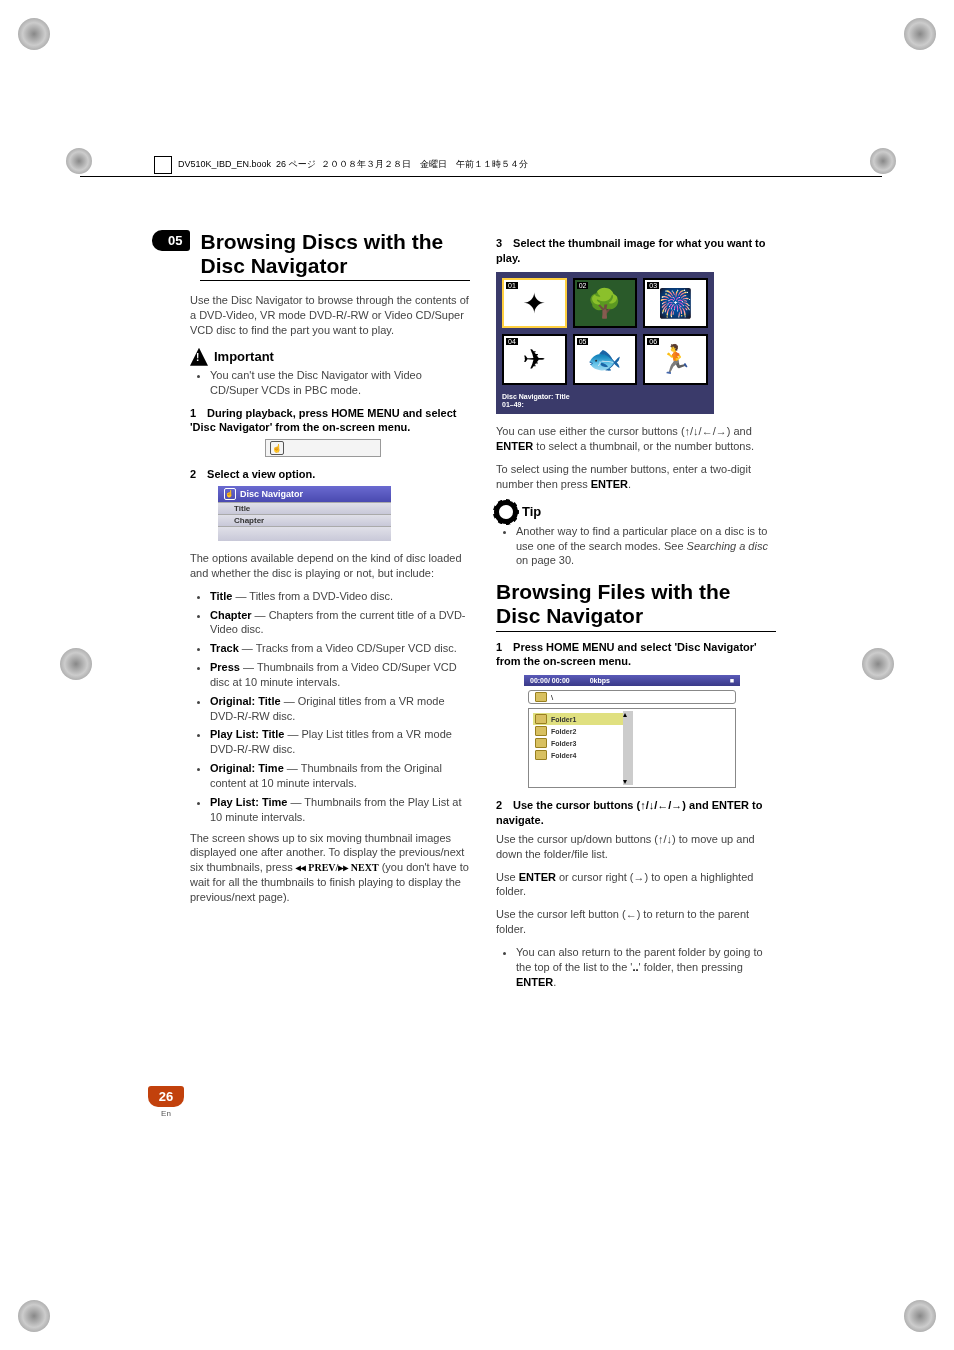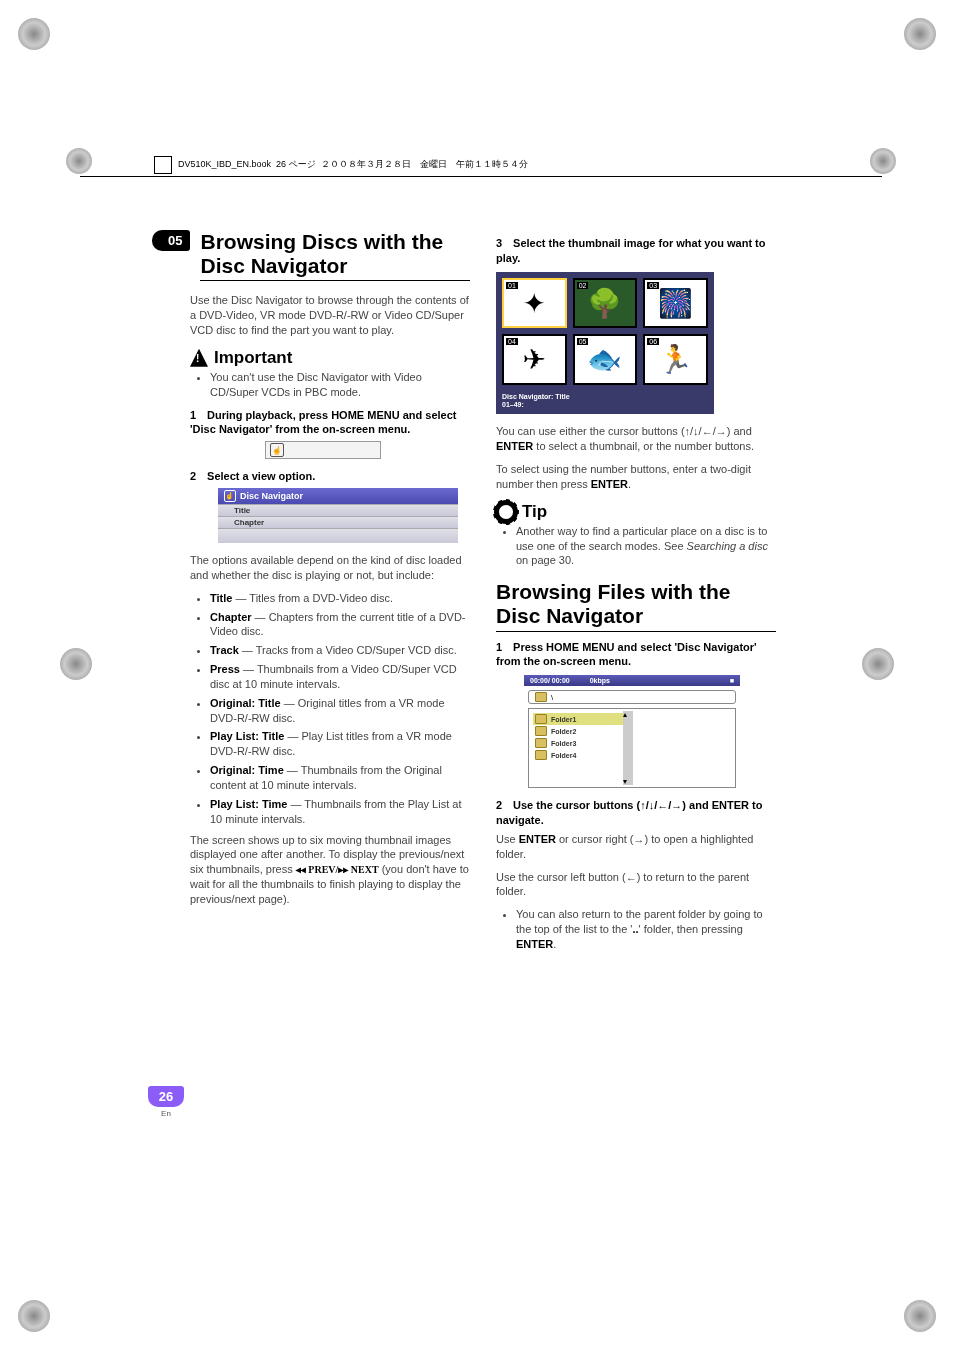--- a/index.html
+++ b/index.html
@@ -105,41 +105,41 @@
   }
   .callout-head .icon.tip::before {
     content:""; position:absolute; inset:0;
     background: repeating-conic-gradient(#000 0 20deg, transparent 20deg 40deg);
     border-radius:50%;
     transform: scale(1.3);
   }
   .callout-head .icon.tip::after {
     content:""; position:absolute; inset:3px; background:#fff; border-radius:50%;
   }
-  .callout-head .label { font-weight: bold; font-size: 17px; }
+  .callout-head .label { font-weight: bold; font-size: 13px; }
   ul.bullets { margin: 2px 0 6px 0; padding-left: 20px; color: #444; }
   ul.bullets li { margin-bottom: 4px; line-height: 1.35; }
   ul.bullets li b { color: #000; }
   .screen-box {
     border: 1px solid #999;
     background: #f4f4f4;
     width: 110px;
     height: 16px;
     margin: 4px 0 10px 75px;
     display: flex;
     align-items: center;
     padding-left: 4px;
   }
   .screen-box .point {
     width: 12px; height: 12px; border:1px solid #555; border-radius:2px;
     display:flex; align-items:center; justify-content:center;
     font-size:8px;
   }
   .nav-menu-box {
-    width: 240px;
+    width: 173px;
     margin: 4px 15px 10px 28px;
   }
   .nav-menu-header {
     background: linear-gradient(#6a6ad0, #4a4ab0);
     color: #fff;
     font-size: 9px;
     font-weight: bold;
     padding: 2px 6px;
     display:flex; align-items:center; gap:4px;
   }
@@ -237,21 +237,21 @@
   .file-nav .scroll::after { content:"▾"; position:absolute;bottom:-1px;left:0;font-size:8px; }
   .file-nav .preview { flex:1; }
   .page-num-box {
     position: absolute;
     left: 148px;
     bottom: 232px;
     width: 36px;
     text-align: center;
   }
   .page-num-box .badge {
-    background: #8b5cf6;
+    background: #c2410c;
     color: #fff;
     font-weight: bold;
     font-size: 13px;
     padding: 3px 0;
     border-radius: 3px 3px 10px 10px;
   }
   .page-num-box .lang {
     font-size: 8px;
     color: #555;
     margin-top: 2px;
@@ -430,20 +430,23 @@
         </div>
 
         <div class="step">
           <span class="num">2</span>
           <span>
             <span>Use the cursor buttons (</span><span class="arrow">↑/↓/←/→</span><span>) and ENTER to navigate.</span>
           </span>
         </div>
 
         <p>
+          <span>Use the cursor up/down buttons (</span><span class="arrow">↑/↓</span><span>) to move up and down the folder/file list.</span>
+        </p>
+        <p>
           <span>Use </span><span class="kbd">ENTER</span><span> or cursor right (</span><span class="arrow">→</span><span>) to open a highlighted folder.</span>
         </p>
         <p>
           <span>Use the cursor left button (</span><span class="arrow">←</span><span>) to return to the parent folder.</span>
         </p>
         <ul class="bullets">
           <li>
             <span>You can also return to the parent folder by going to the top of the list to the '</span><b>..</b><span>' folder, then pressing </span><span class="kbd">ENTER</span><span>.</span>
           </li>
         </ul>

